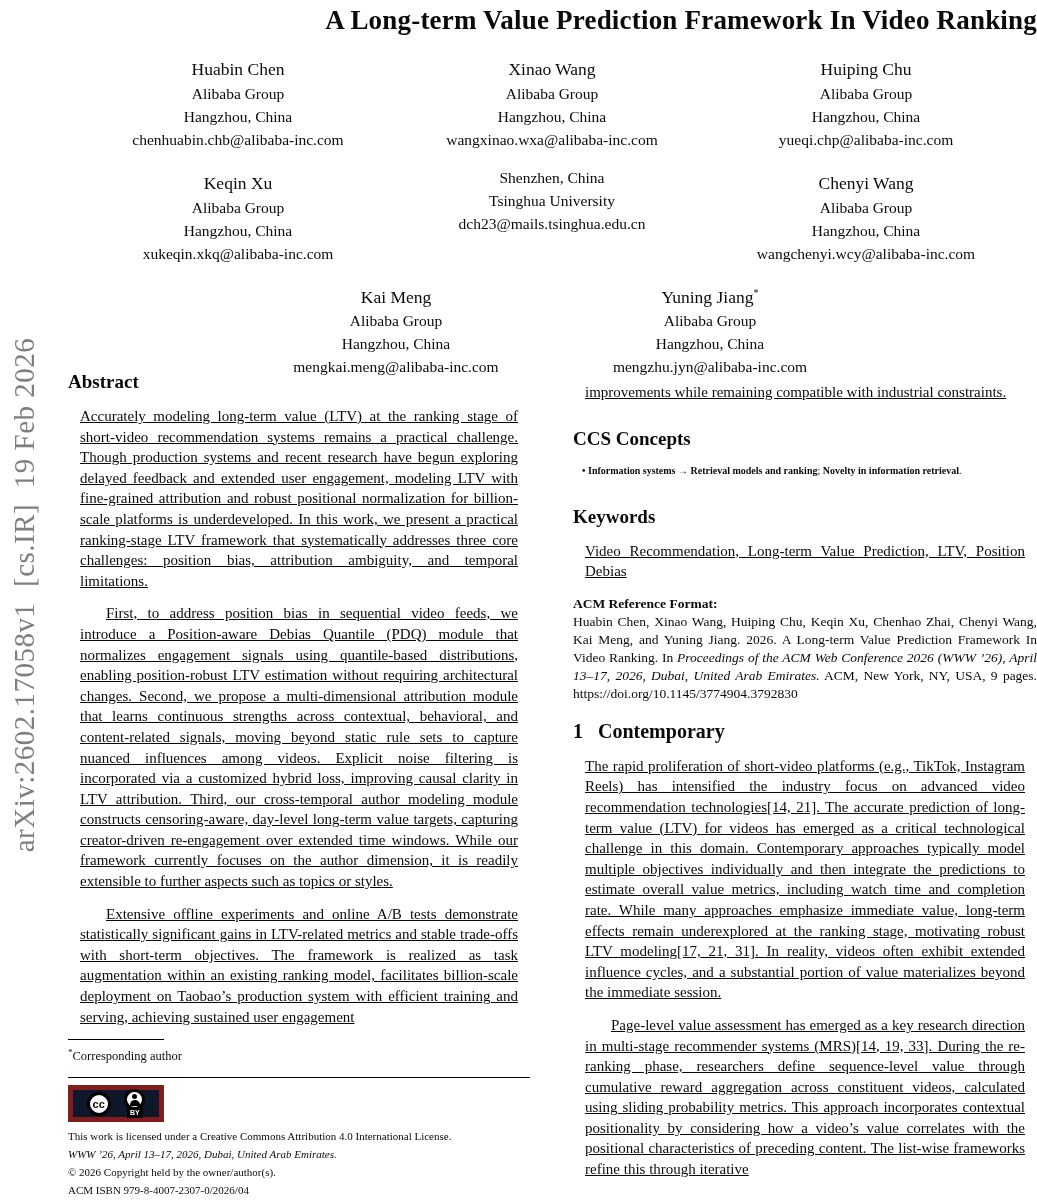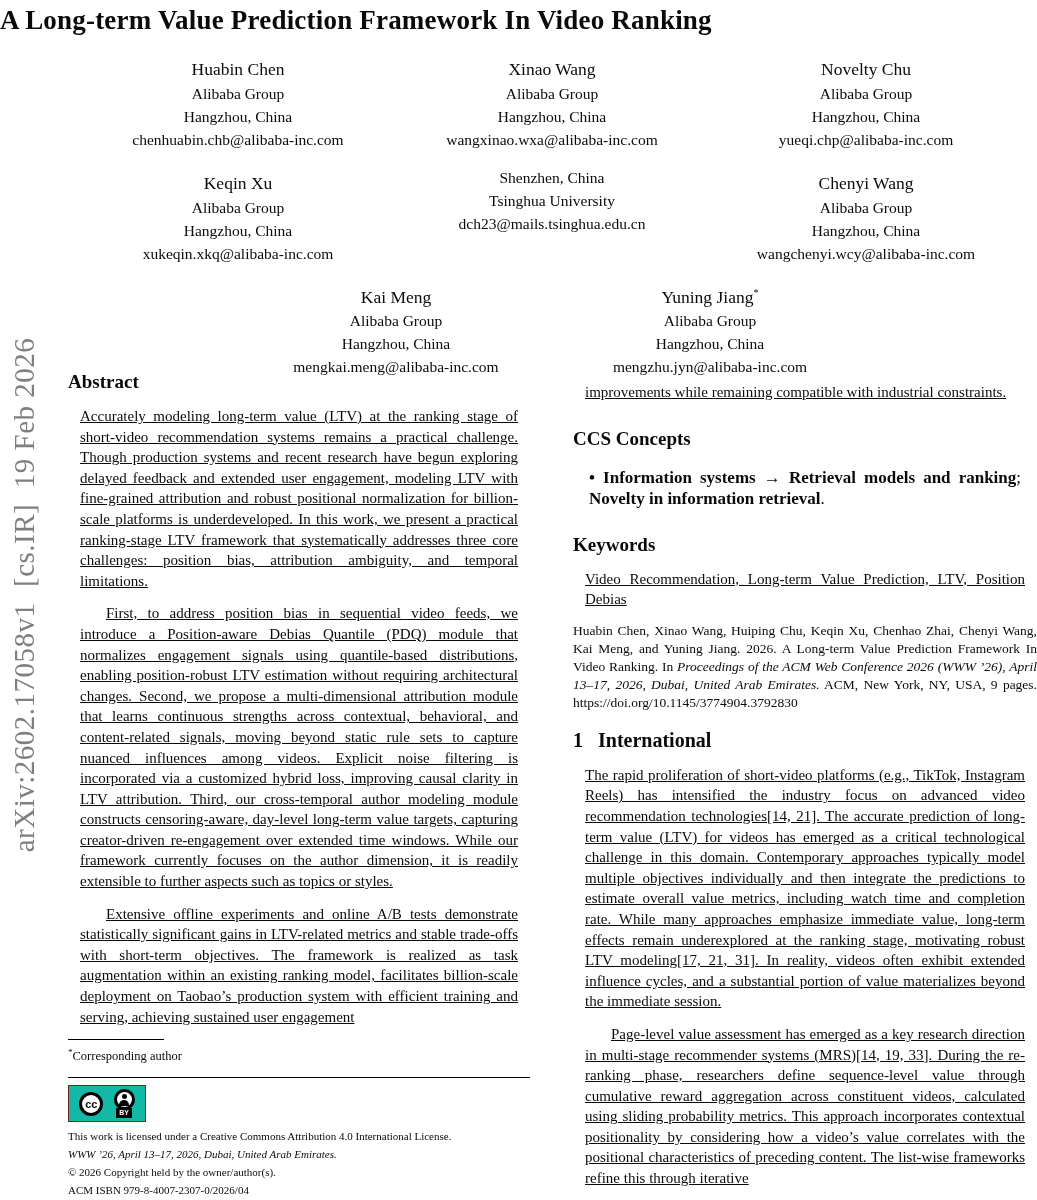--- a/index.html
+++ b/index.html
@@ -9,21 +9,21 @@
     font-family:"Liberation Serif", serif;
   }
   
   .arxiv-side{
     position:absolute;top:595px;left:24px;
     transform:translate(-50%,-50%) rotate(-90deg);
     white-space:pre;font-size:29px;color:#7f7f7f;letter-spacing:0.5px;
   }
   
   .title{
-    margin-top:3px;text-align:left;font-weight:700;font-size:27px;line-height:34px;
+    margin-top:3px;text-align:right;font-weight:700;font-size:27px;line-height:34px;
     letter-spacing:0.2px;
   }
   .authors-row{display:grid;margin-top:15px;}
   .row3{grid-template-columns:1fr 1fr 1fr;width:942px;margin-left:81px;}
   .row2{grid-template-columns:1fr 1fr;width:628px;margin-left:239px;}
   .author{text-align:center;}
   .a-name{font-size:17.5px;line-height:25px;}
   .a-name sup{font-size:10px;}
   .a-sub{font-size:15.5px;line-height:23px;}
   
@@ -35,21 +35,21 @@
   .intro-h{font-size:20px;font-weight:700;margin:16px 0 8px 0;line-height:25px;}
   .intro-h .num{margin-right:15px;}
   p.body{font-size:15px;line-height:20.6px;text-align:justify;margin:12px;text-decoration:underline;}
   p.indent{text-indent:26px;}
   
   .footnote-rule{width:96px;border-top:1.5px solid #000;margin-top:8px;margin-bottom:4px;}
   .footnote{font-size:12.5px;line-height:16px;}
   .footnote sup{font-size:9px;}
   .col-rule{border-top:1px solid #000;margin-top:13px;margin-bottom:7px;width:462px;}
   .cc-badge{
-    width:78px;height:37px;background:#14b8a6;border:1px solid #7f1d1d;
+    width:96px;height:37px;background:#0f172a;border:5px solid #7f1d1d;
     display:flex;align-items:center;justify-content:space-evenly;margin-bottom:5px;
     box-sizing:border-box;
   }
   .cc-circ{
     width:24px;height:24px;border:3px solid #000;border-radius:50%;background:#fff;
     display:flex;align-items:center;justify-content:center;
     font-weight:700;font-size:11px;font-family:"Liberation Sans",sans-serif;box-sizing:border-box;
   }
   .by-wrap{display:flex;flex-direction:column;align-items:center;}
   .by-circ{
@@ -61,21 +61,21 @@
   .by-box{
     background:#000;color:#fff;font-size:7px;font-weight:700;line-height:8px;
     padding:1px 3px;margin-top:-2px;font-family:"Liberation Sans",sans-serif;
   }
   .lic{font-size:11px;line-height:18px;}
   .lic .it{font-style:italic;}
   
   .ref-label{font-size:13.5px;font-weight:700;margin-top:13px;line-height:18px;}
   .ref-text{font-size:13.5px;line-height:18px;text-align:justify;margin:0;}
   .ref-text .it{font-style:italic;}
-  .ccs-p{font-size:17px;line-height:21px;text-align:justify;margin:16px;font-weight:700;}
+  .ccs-p{font-size:10px;line-height:21px;text-align:justify;margin:9px;font-weight:700;}
 </style>
 </head>
 <body>
 
 <div class="arxiv-side">arXiv:2602.17058v1  [cs.IR]  19 Feb 2026</div>
 
 <div class="title">A Long-term Value Prediction Framework In Video Ranking</div>
 
 <div class="authors-row row3">
   <div class="author">
@@ -84,21 +84,21 @@
     <div class="a-sub">Hangzhou, China</div>
     <div class="a-sub">chenhuabin.chb@alibaba-inc.com</div>
   </div>
   <div class="author">
     <div class="a-name"><span>Xinao Wang</span><sup></sup></div>
     <div class="a-sub">Alibaba Group</div>
     <div class="a-sub">Hangzhou, China</div>
     <div class="a-sub">wangxinao.wxa@alibaba-inc.com</div>
   </div>
   <div class="author">
-    <div class="a-name"><span>Novelty Chu</span><sup></sup></div>
+    <div class="a-name"><span>Huiping Chu</span><sup></sup></div>
     <div class="a-sub">Alibaba Group</div>
     <div class="a-sub">Hangzhou, China</div>
     <div class="a-sub">yueqi.chp@alibaba-inc.com</div>
   </div>
 </div>
 
 <div class="authors-row row3">
   <div class="author">
     <div class="a-name"><span>Keqin Xu</span><sup></sup></div>
     <div class="a-sub">Alibaba Group</div>
@@ -168,20 +168,21 @@
 
   <div class="col-right">
     <p class="body">improvements while remaining compatible with industrial constraints.</p>
 
     <h2 class="mid">CCS Concepts</h2>
     <p class="ccs-p"><span>• </span><span>Information systems</span><span style="font-weight:400"> → </span><span>Retrieval models and ranking</span><span style="font-weight:400">; </span><span>Novelty in information retrieval</span><span style="font-weight:400">.</span></p>
 
     <h2 class="mid">Keywords</h2>
     <p class="body">Video Recommendation, Long-term Value Prediction, LTV, Position Debias</p>
 
+    <div class="ref-label">ACM Reference Format:</div>
     <p class="ref-text"><span>Huabin Chen, Xinao Wang, Huiping Chu, Keqin Xu, Chenhao Zhai, Chenyi Wang, Kai Meng, and Yuning Jiang. 2026. A Long-term Value Prediction Framework In Video Ranking. In </span><span class="it">Proceedings of the ACM Web Conference 2026 (WWW ’26), April 13–17, 2026, Dubai, United Arab Emirates.</span><span> ACM, New York, NY, USA, 9 pages. https://doi.org/10.1145/3774904.3792830</span></p>
 
-    <div class="intro-h"><span class="num">1</span><span>International</span></div>
+    <div class="intro-h"><span class="num">1</span><span>Contemporary</span></div>
     <p class="body">The rapid proliferation of short-video platforms (e.g., TikTok, Instagram Reels) has intensified the industry focus on advanced video recommendation technologies[14, 21]. The accurate prediction of long-term value (LTV) for videos has emerged as a critical technological challenge in this domain. Contemporary approaches typically model multiple objectives individually and then integrate the predictions to estimate overall value metrics, including watch time and completion rate. While many approaches emphasize immediate value, long-term effects remain underexplored at the ranking stage, motivating robust LTV modeling[17, 21, 31]. In reality, videos often exhibit extended influence cycles, and a substantial portion of value materializes beyond the immediate session.</p>
     <p class="body indent">Page-level value assessment has emerged as a key research direction in multi-stage recommender systems (MRS)[14, 19, 33]. During the re-ranking phase, researchers define sequence-level value through cumulative reward aggregation across constituent videos, calculated using sliding probability metrics. This approach incorporates contextual positionality by considering how a video’s value correlates with the positional characteristics of preceding content. The list-wise frameworks refine this through iterative</p>
   </div>
 
 </div>
 
 </body></html>

